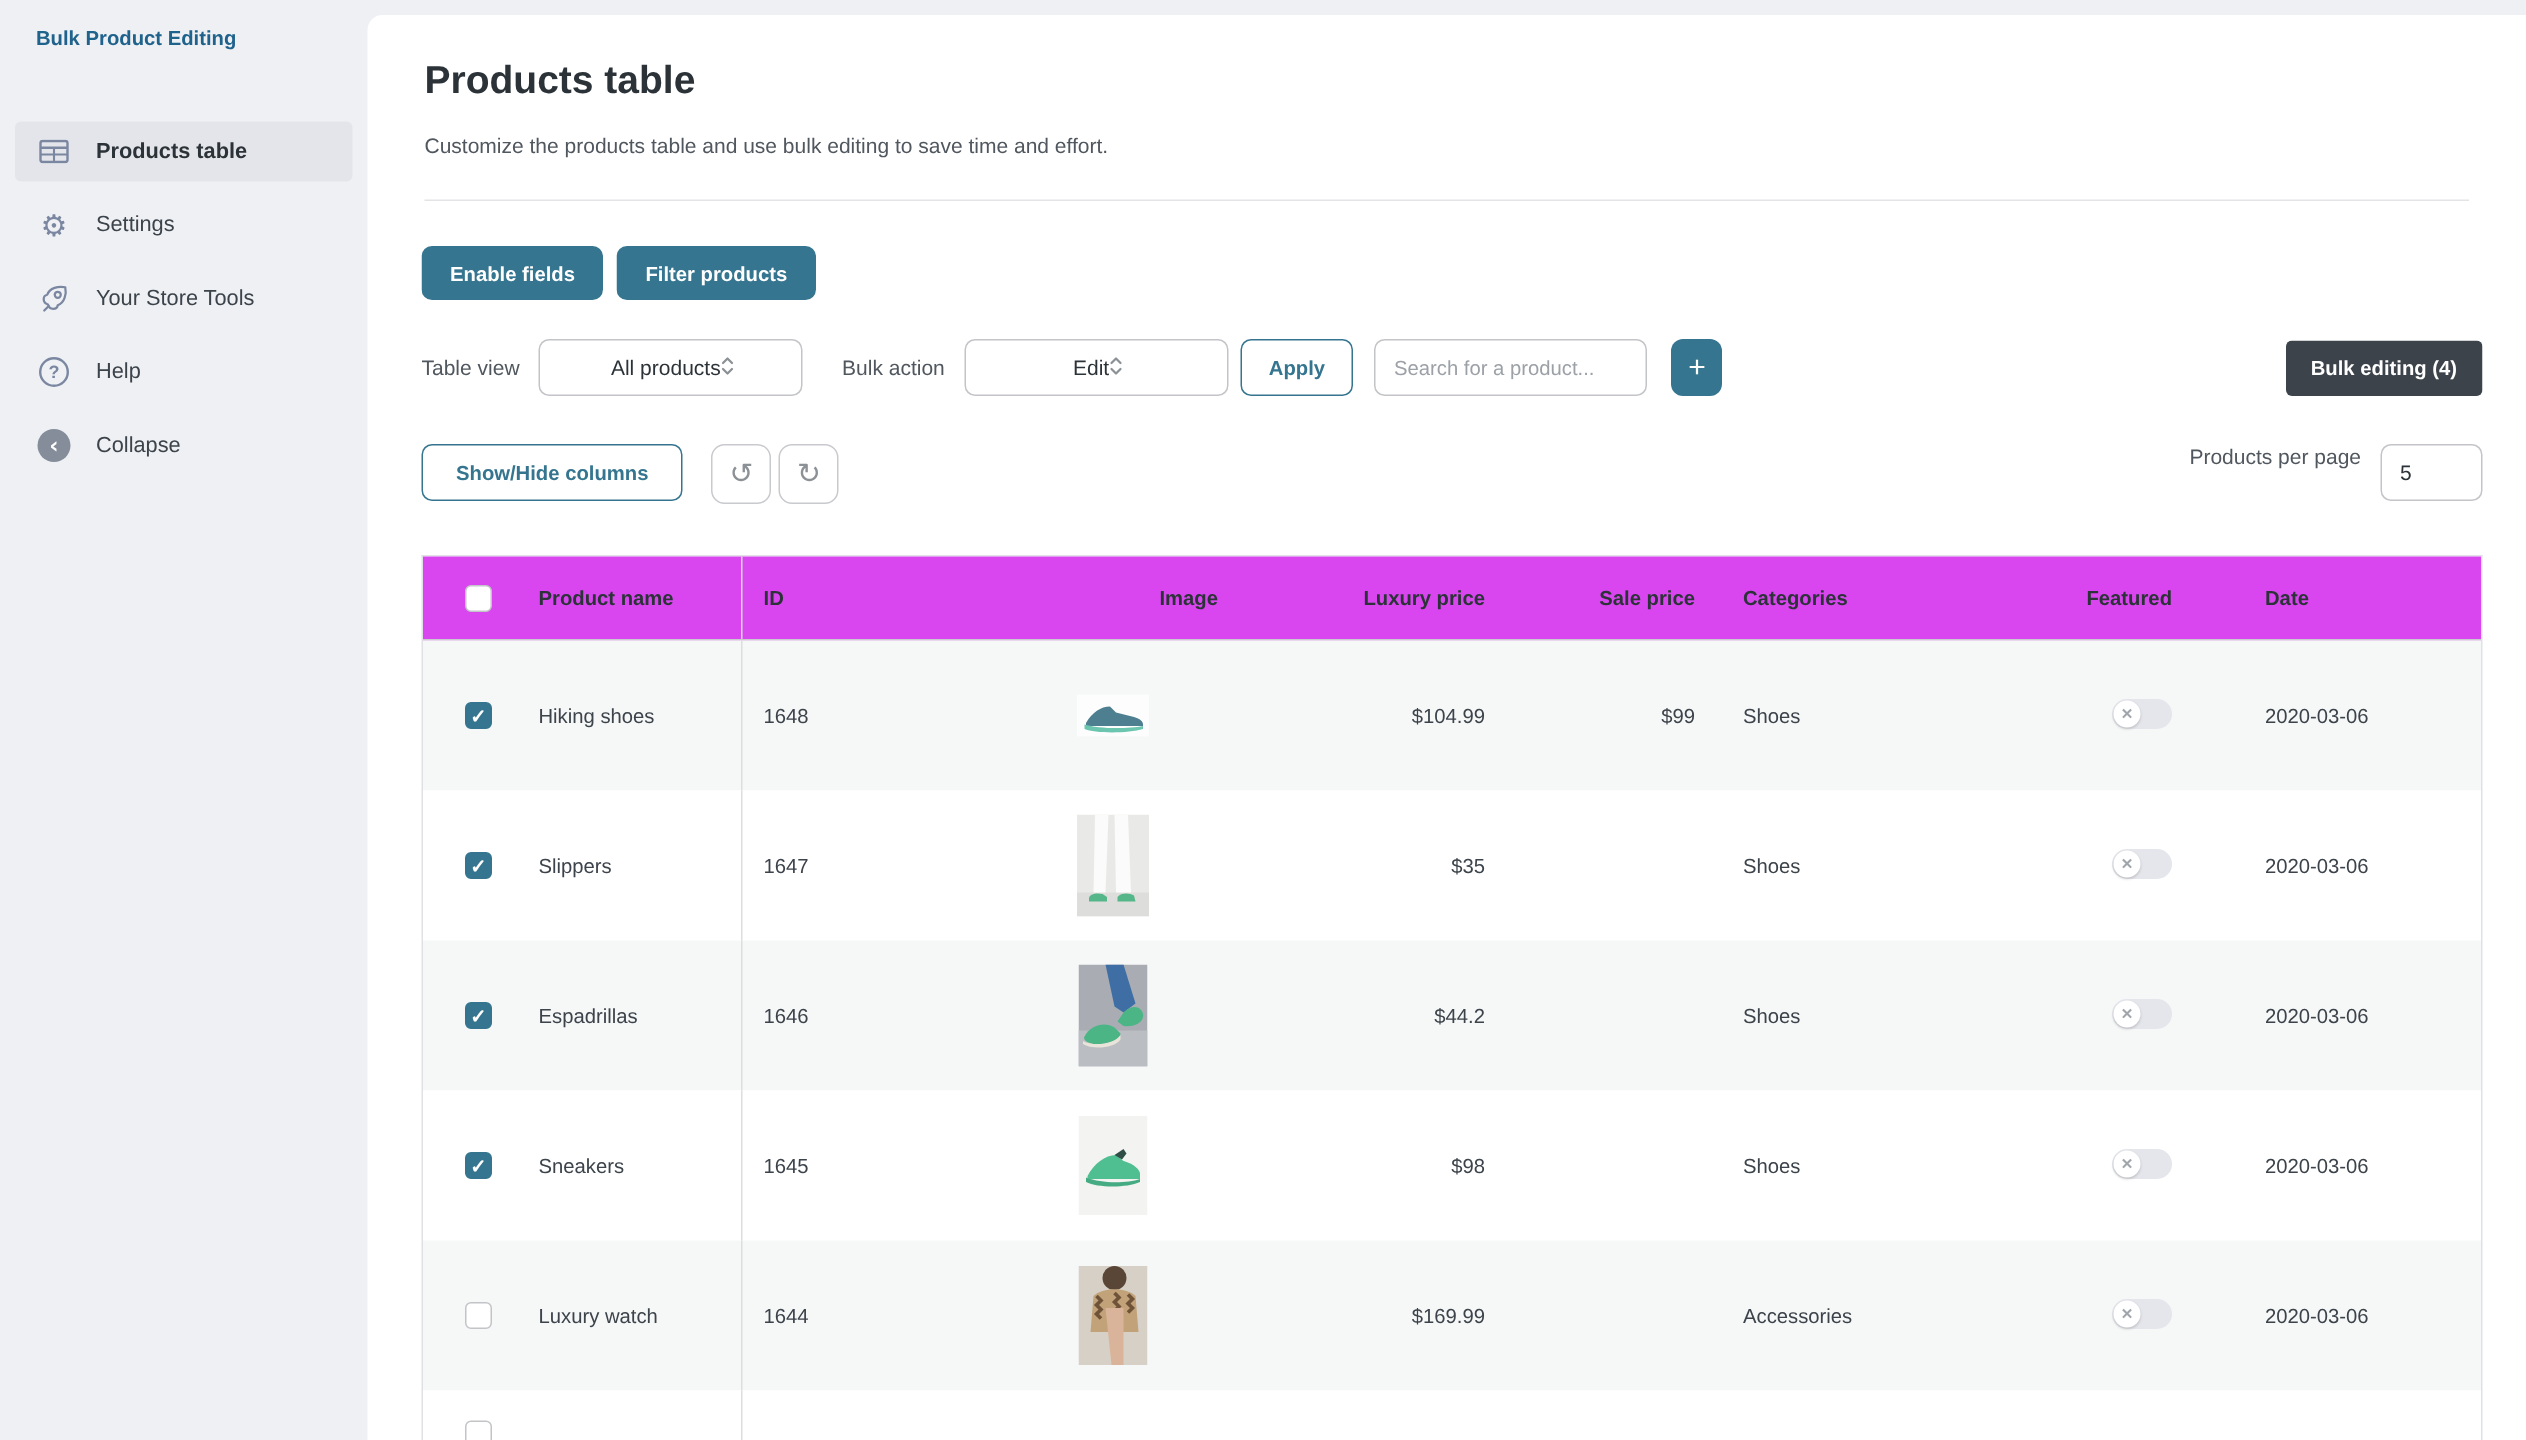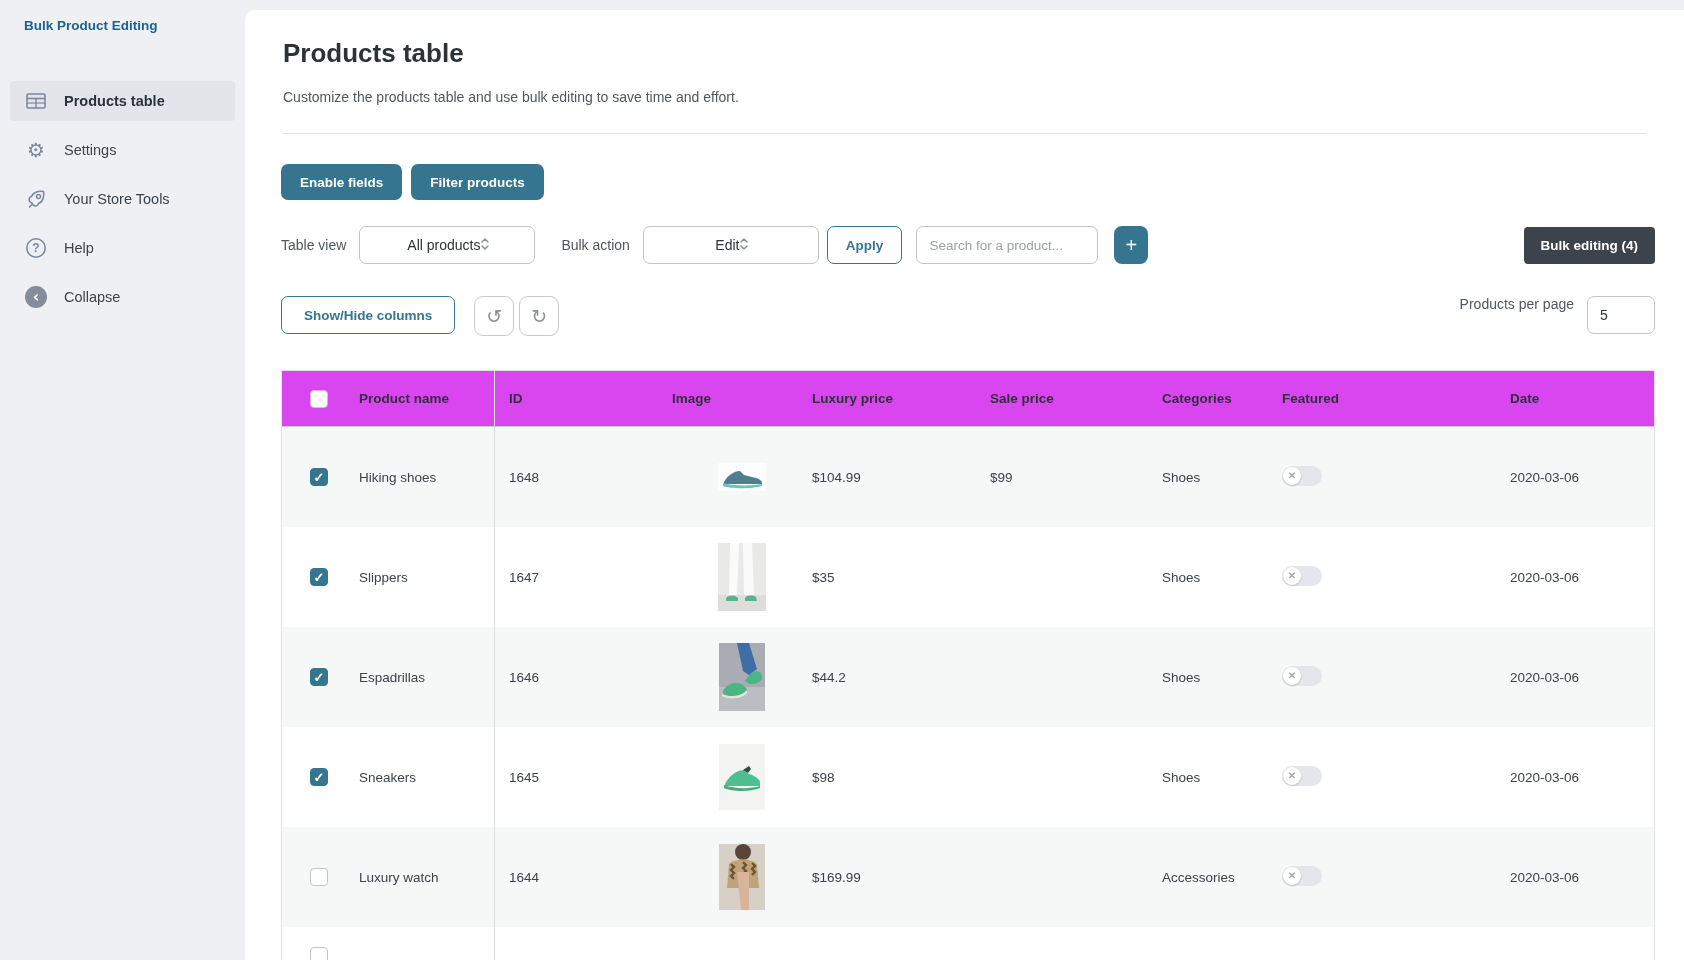--- a/index.html
+++ b/index.html
@@ -76,21 +76,21 @@
   .tbody-row { height:100px; background:#fff; color:#3c434a; }
   .tbody-row.stripe { background:#f6f7f7; }
   .tbody-row.partial { height:100px; }
 
   .c-check { display:flex; justify-content:flex-end; padding-right:10px; align-self:center; }
   .c-name { padding-left:21px; border-right:1px solid #dcdde0; align-self:stretch;
     display:flex; align-items:center; }
   .thead .c-name { font-weight:bold; }
   .c-id { padding-left:14px; }
   .c-img { display:flex; justify-content:center; }
-  .c-center { text-align:left; }
+  .c-center { text-align:right; }
   .c-cat { padding-left:32px; }
   .c-date { padding-left:62px; }
 
   .checkbox { width:18px; height:18px; border:1px solid #c3c4c7; border-radius:4px; background:#fff;
     cursor:pointer; position:relative; flex:0 0 18px; }
   .checkbox.on { background:#35758f; border-color:#35758f; }
   .checkbox.on::after { content:"✓"; position:absolute; left:0; top:0; width:100%; height:100%;
     color:#fff; font-size:13px; font-weight:bold; display:flex; align-items:center; justify-content:center; }
 
   .toggle { width:40px; height:20px; border-radius:10px; background:#e4e6ec; position:relative;

